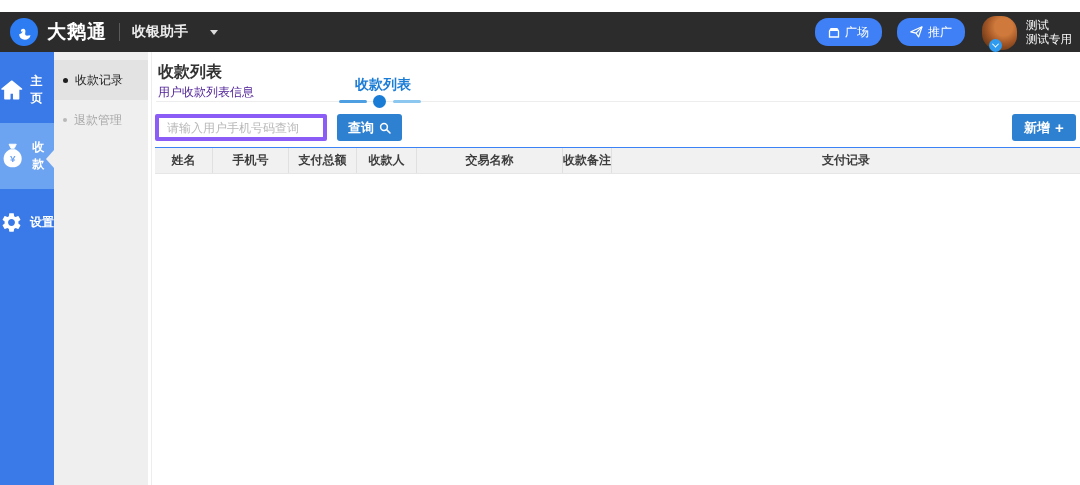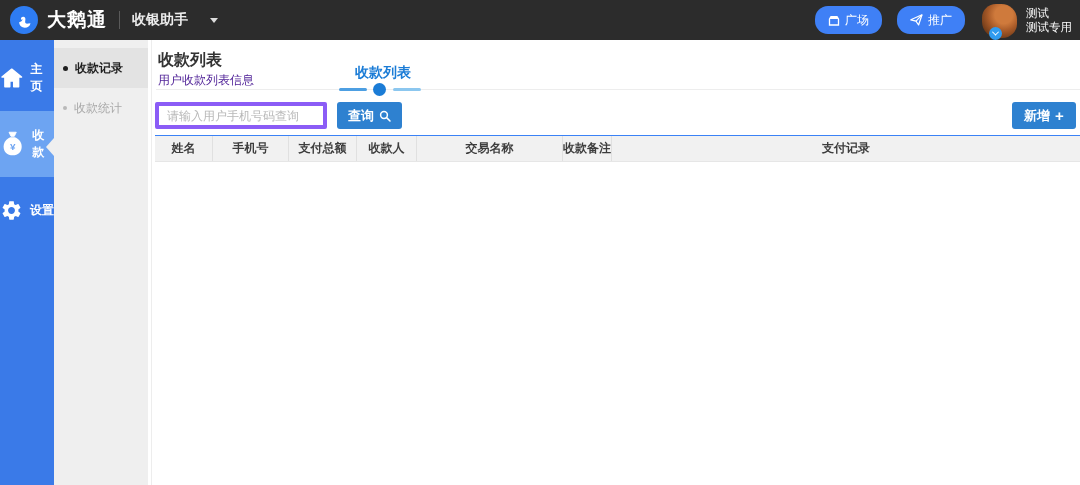--- a/index.html
+++ b/index.html
@@ -1,21 +1,21 @@
 <!DOCTYPE html>
 <html><head>
 <meta charset="utf-8">
 <style>
   * { margin:0; padding:0; box-sizing:border-box; }
   html,body { width:1080px; height:485px; }
   body { font-family:"Liberation Sans","DejaVu Sans",sans-serif; overflow:hidden; background:#fff; }
   .screen { width:1080px; height:485px; display:flex; flex-direction:column; }
 
   
-  .topbar { flex:0 0 40px; height:40px; background:#2c2c2c; display:flex; align-items:center; }
+  .topbar { flex:0 0 40px; height:40px; background:#2c2c2c; display:flex; align-items:center;margin-top:12px; }
   .logo { width:28px; height:28px; border-radius:50%; background:#2e7cf2; margin-left:10px;
           display:flex; align-items:center; justify-content:center; flex:0 0 28px; cursor:pointer; }
   .brand { color:#fff; font-size:19px; font-weight:bold; margin-left:9px; letter-spacing:1px; white-space:nowrap; }
   .tb-divider { width:1px; height:18px; background:#5a5a5a; margin:0 12px; }
   .app-switcher { display:flex; align-items:center; gap:22px; color:#ededed; font-size:14px; font-weight:bold; cursor:pointer; white-space:nowrap; }
   .caret-down { width:0; height:0; border-left:4px solid transparent; border-right:4px solid transparent; border-top:5px solid #dcdcdc; }
   .tb-spacer { flex:1; }
   .pill { height:28px; border:none; border-radius:13px; background:#3f80f6; color:#fff; font-size:12px;
           display:flex; align-items:center; gap:5px; padding:4px 13px; margin-right:15px; font-family:inherit; cursor:pointer; white-space:nowrap; }
   .avatar-wrap { position:relative; width:35px; height:36px; margin-left:2px; flex:0 0 35px; cursor:pointer; }
@@ -32,21 +32,21 @@
   .nav { width:54px; flex:0 0 54px; background:#3a7ae8; padding-top:5px; }
   .nav-item { height:66px; display:flex; flex-direction:row; align-items:center; justify-content:center; gap:7px; color:#fff; cursor:pointer; }
   .nav-item.selected { background:#6da4f2; }
   .nav-label { font-size:12px; font-weight:bold; }
 
   .submenu { width:94px; flex:0 0 94px; background:#efefef; position:relative; padding-top:8px; }
   .submenu-notch { position:absolute; left:-8px; top:98px; width:0; height:0;
                    border-top:9px solid transparent; border-bottom:9px solid transparent; border-right:8px solid #efefef; }
   .sub-item { height:40px; display:flex; align-items:center; padding-left:9px; gap:7px; font-size:12px; color:#a8a8a8; cursor:pointer; white-space:nowrap; }
   .sub-item .dot { width:4px; height:4px; border-radius:50%; background:#b9b9b9; flex:0 0 auto; }
-  .sub-item.selected { background:#e3e3e3; color:#1f1f1f; font-weight:bold; }
+  .sub-item.selected { background:#e3e3e3; color:#1f1f1f; font-weight:normal; }
   .sub-item.selected .dot { width:5px; height:5px; background:#1f1f1f; }
 
   
   .content { flex:1; position:relative; background:#fff; }
   .content-leftline { position:absolute; left:3px; top:0; bottom:0; width:1px; background:#ededed; }
 
   .page-title { position:absolute; left:10px; top:10px; font-size:16px; font-weight:bold; color:#333; white-space:nowrap; }
   .page-subtitle { position:absolute; left:10px; top:32px; font-size:12px; color:#4c1d95; white-space:nowrap; }
 
   .tabbar-line { position:absolute; left:8px; right:0; top:49px; height:1px; background:#ededed; }
@@ -145,21 +145,21 @@
     </nav>
 
     <aside class="submenu">
       <span class="submenu-notch"></span>
       <div class="sub-item selected">
         <span class="dot"></span>
         <span>收款记录</span>
       </div>
       <div class="sub-item">
         <span class="dot"></span>
-        <span>收款统计</span>
+        <span>退款管理</span>
       </div>
     </aside>
 
     <main class="content">
       <span class="content-leftline"></span>
 
       <h1 class="page-title">收款列表</h1>
       <div class="page-subtitle">用户收款列表信息</div>
 
       <div class="tabbar-line"></div>

